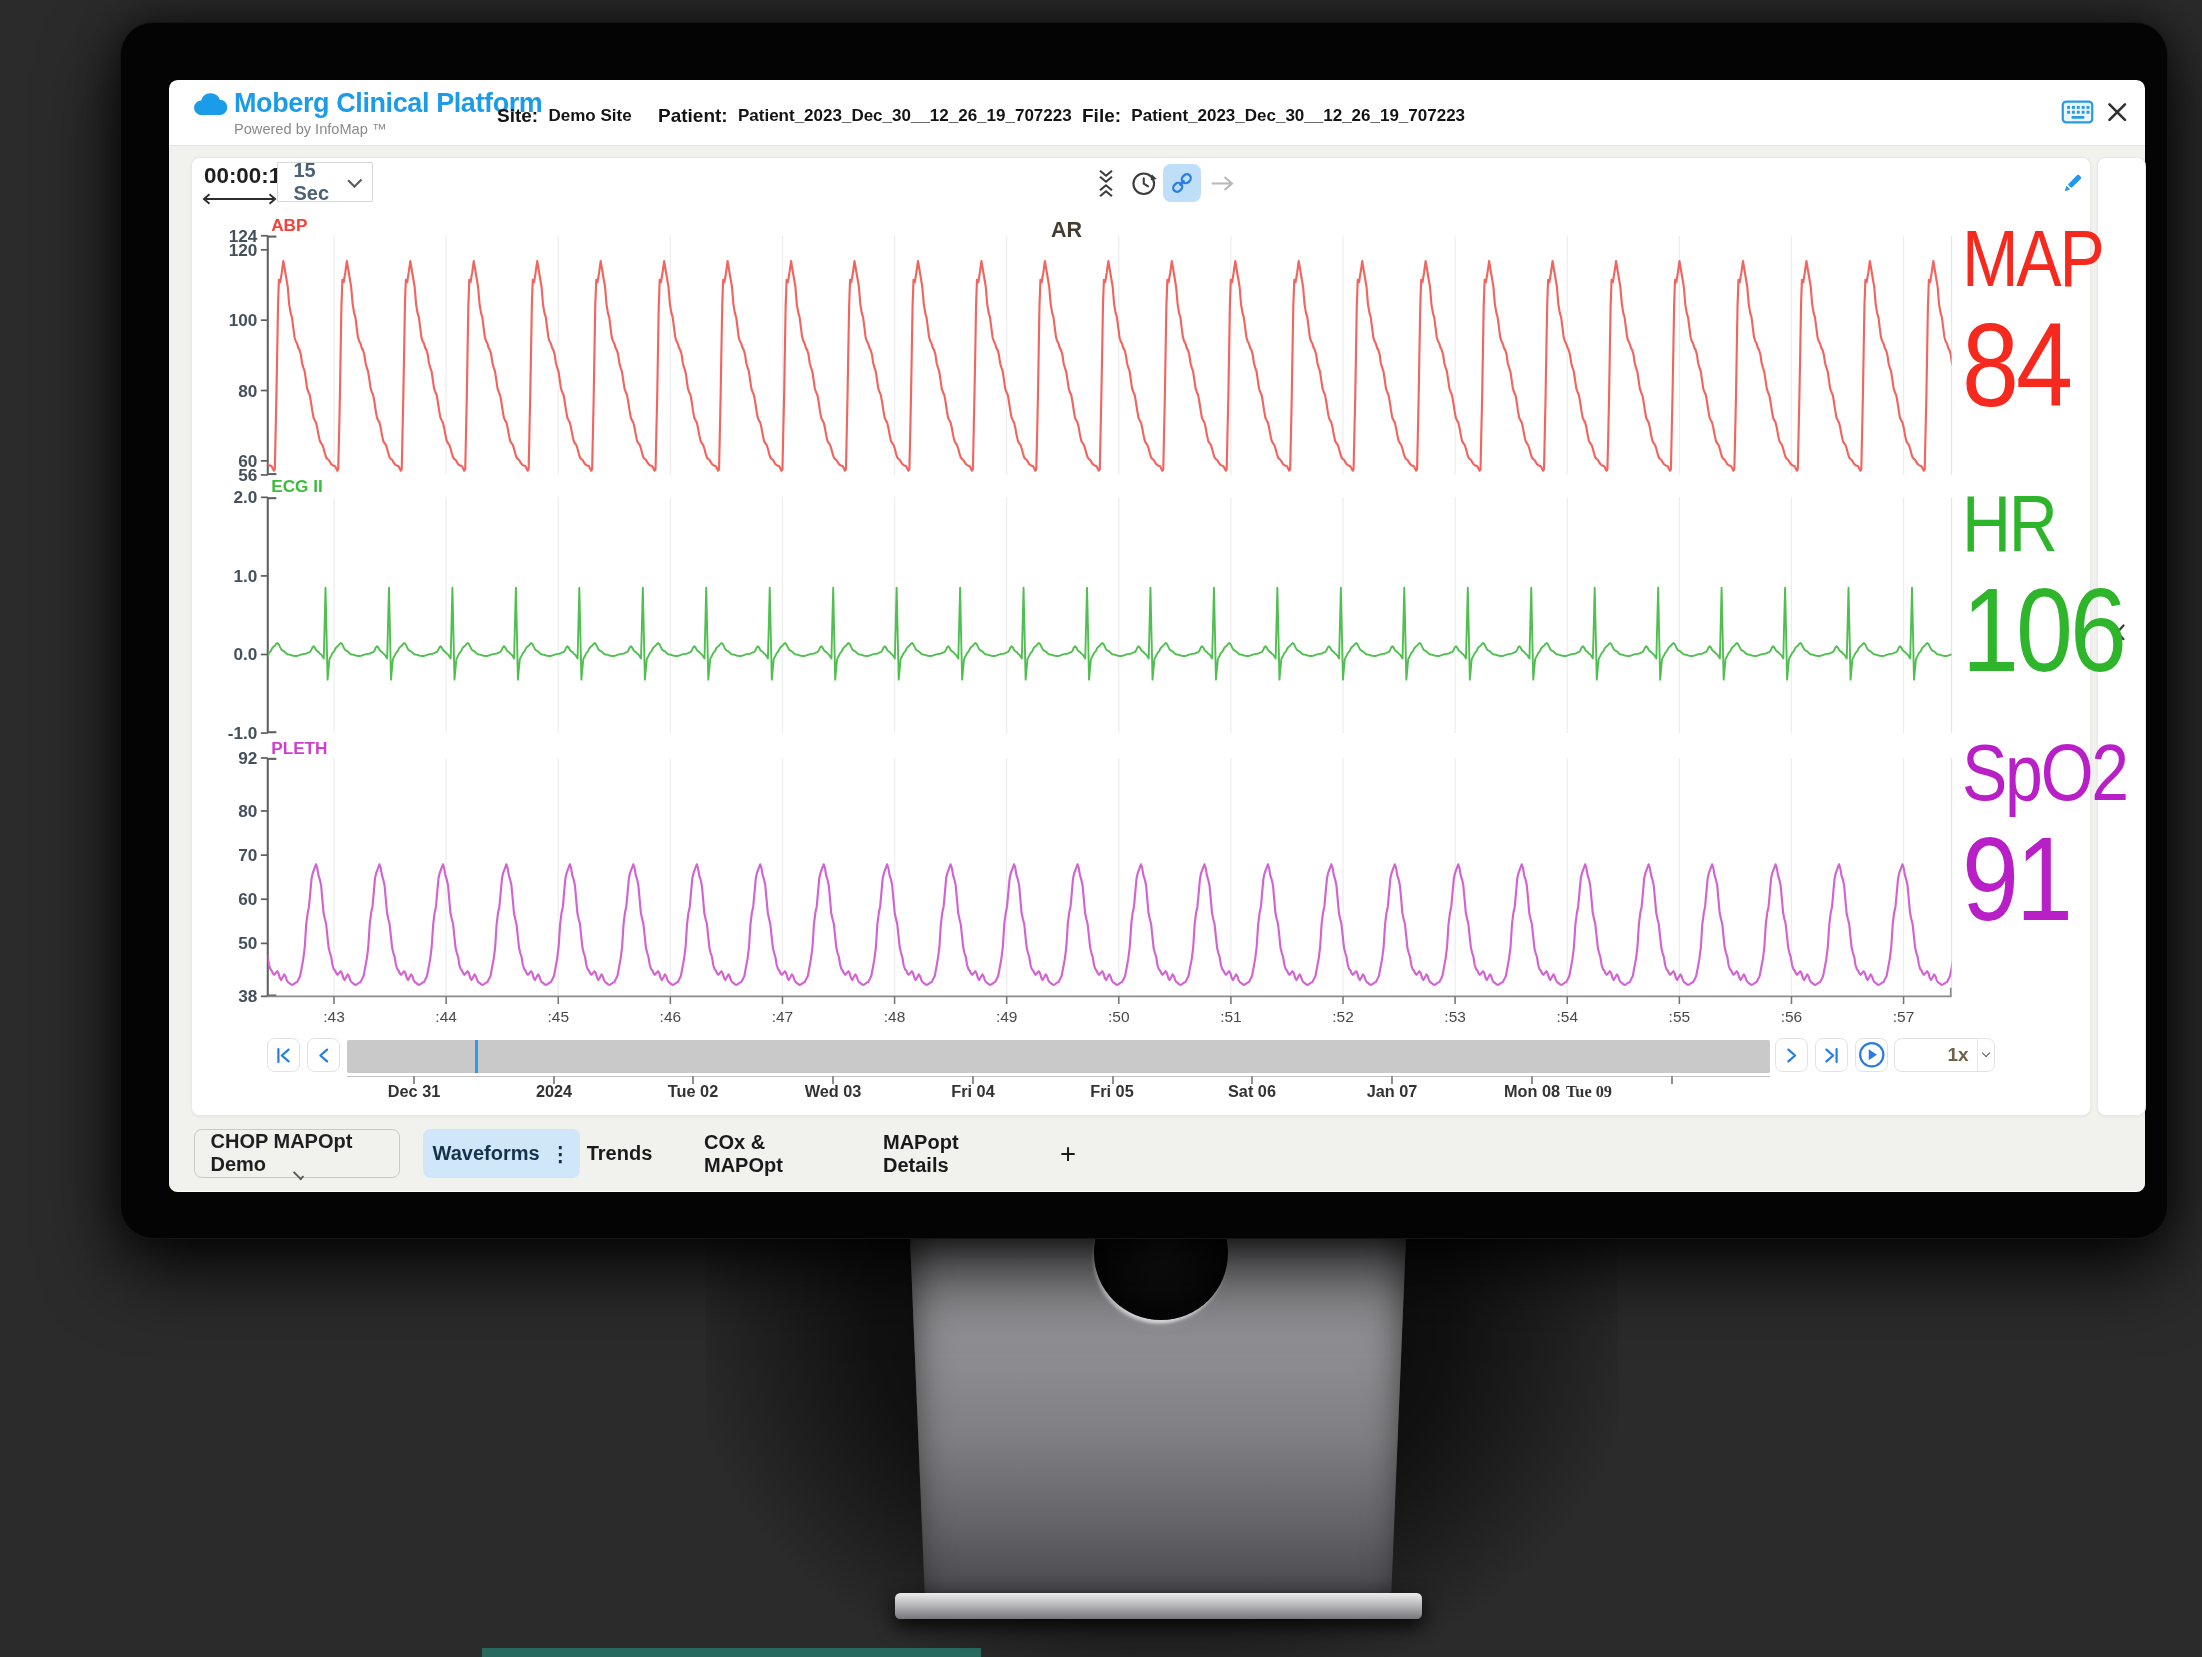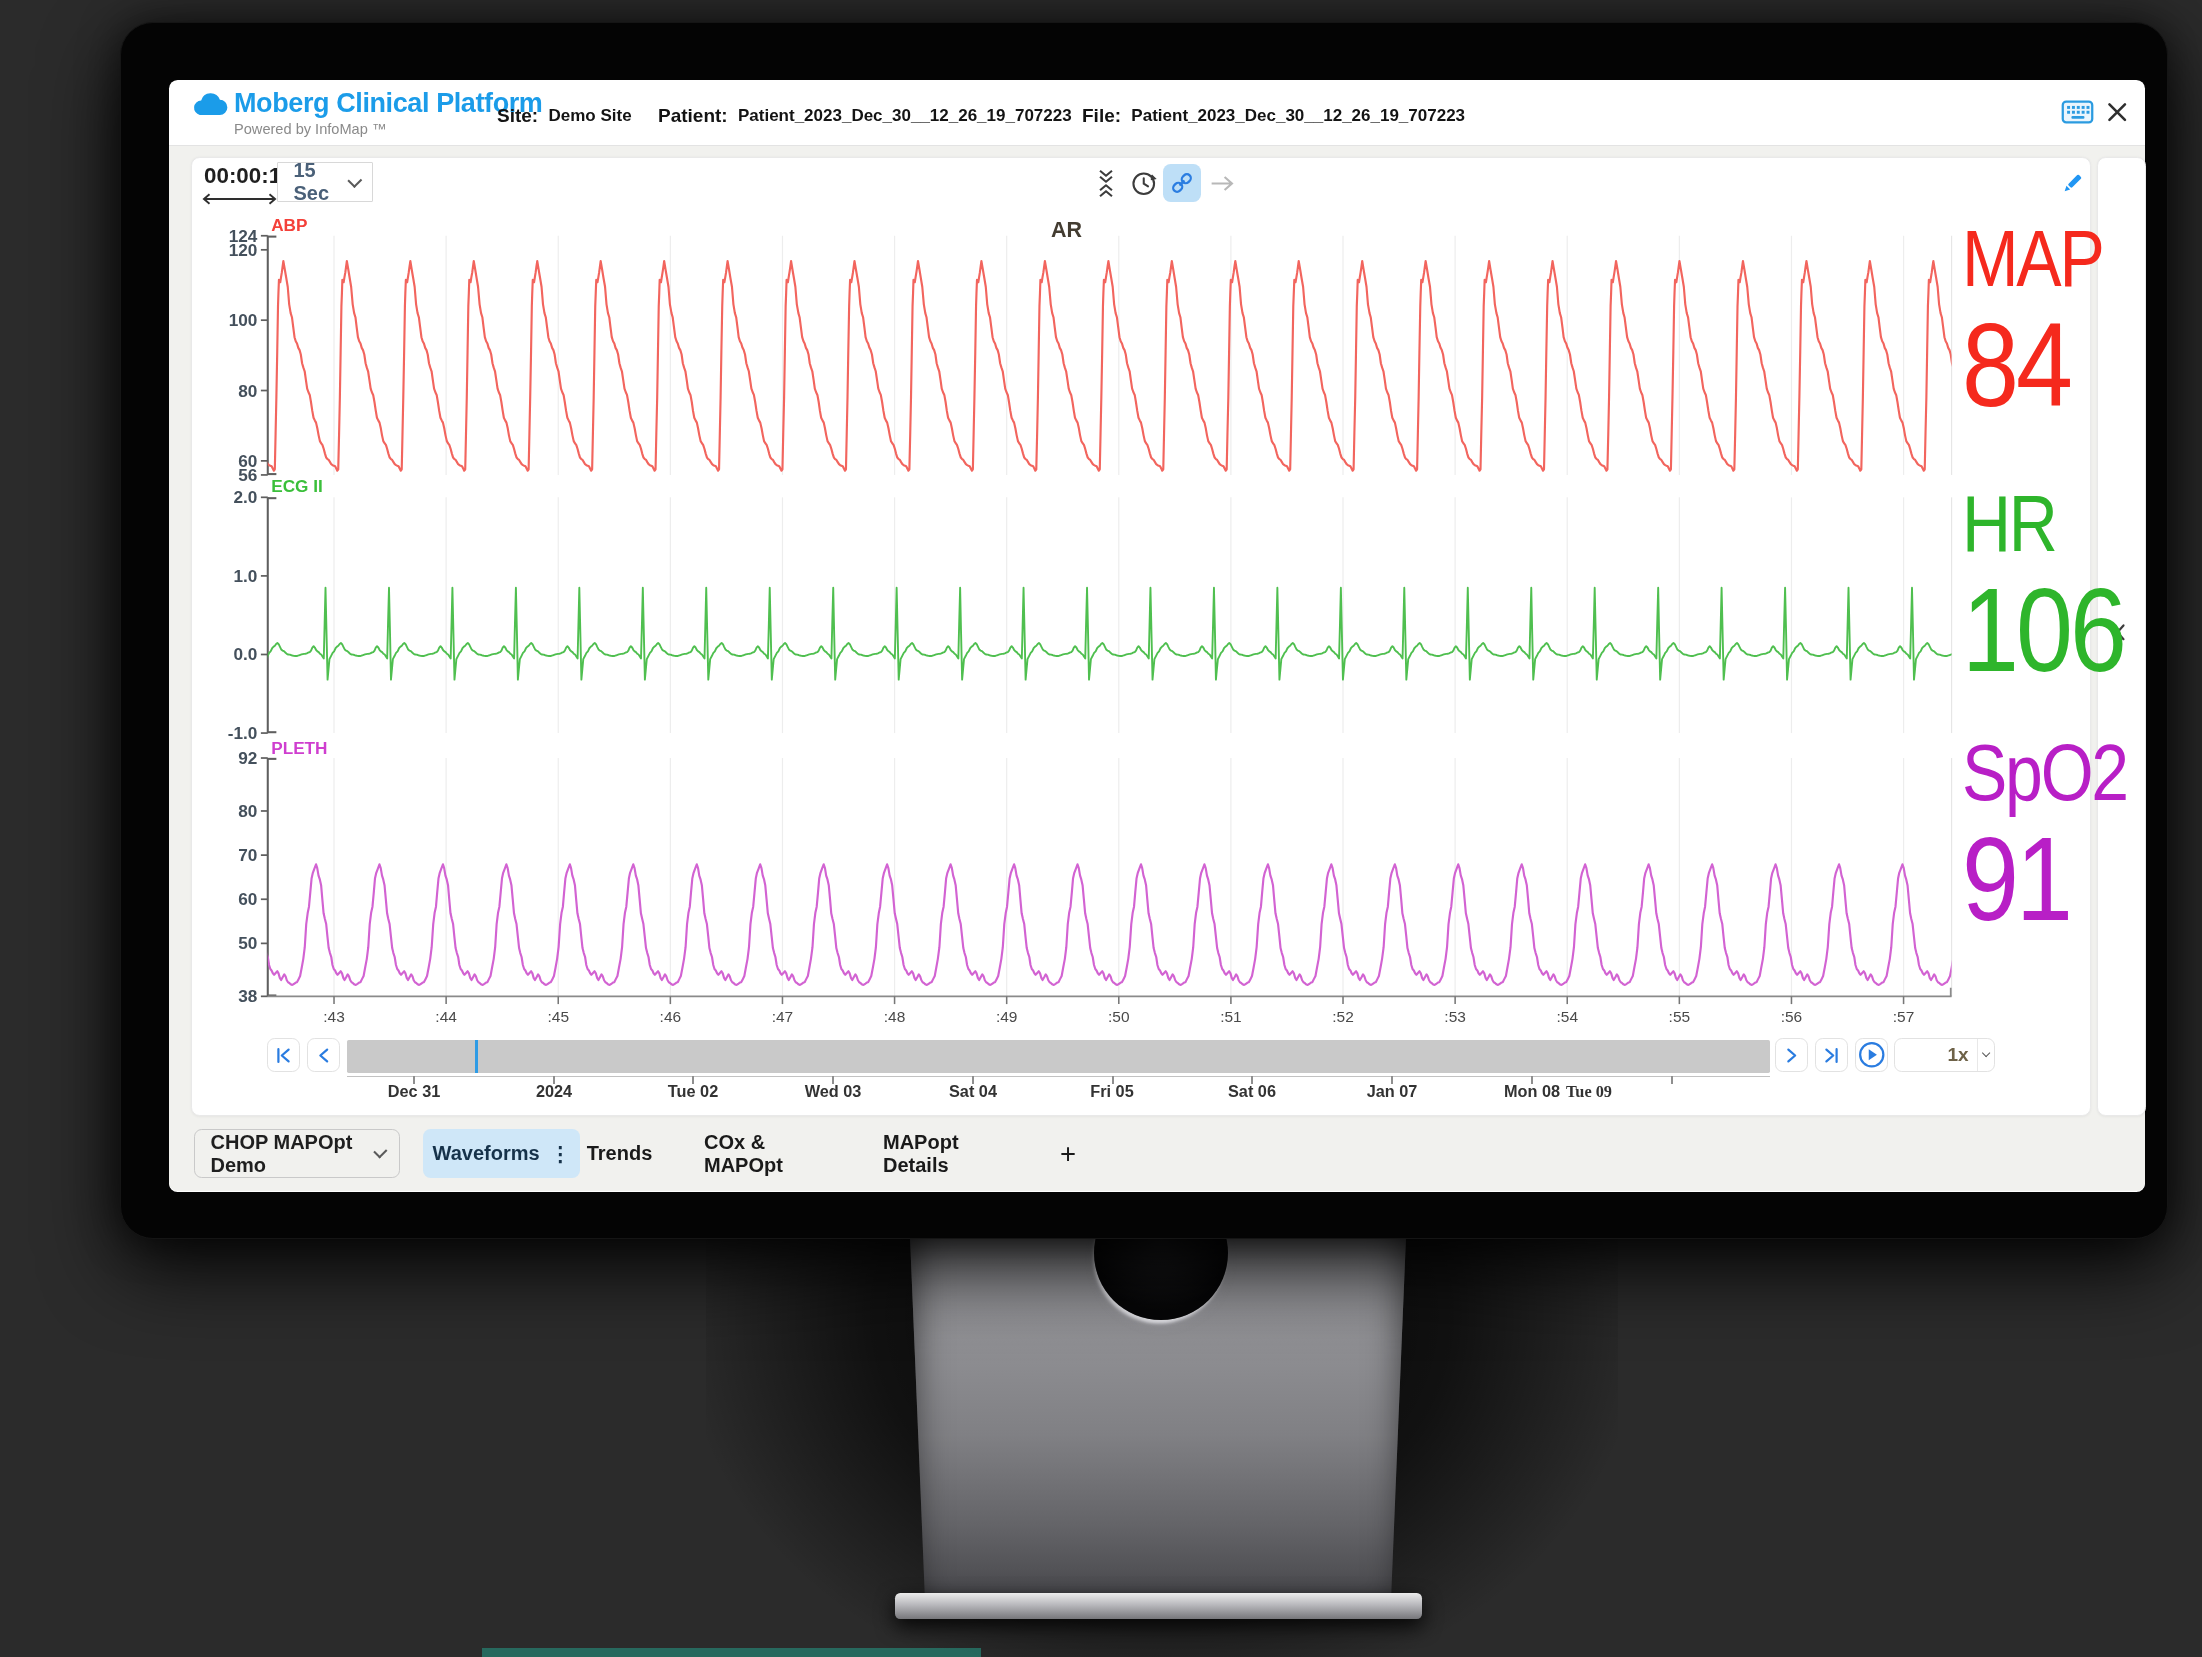--- a/index.html
+++ b/index.html
@@ -355,21 +355,21 @@
   <div id="timeline-labels">
       <div class="abs tl-tick" style="left: 413px;"></div>
       <div class="abs tl-label" style="left: 414px;">Dec 31</div>
       <div class="abs tl-tick" style="left: 553px;"></div>
       <div class="abs tl-label" style="left: 554px;">2024</div>
       <div class="abs tl-tick" style="left: 692px;"></div>
       <div class="abs tl-label" style="left: 693px;">Tue 02</div>
       <div class="abs tl-tick" style="left: 832px;"></div>
       <div class="abs tl-label" style="left: 833px;">Wed 03</div>
       <div class="abs tl-tick" style="left: 972px;"></div>
-      <div class="abs tl-label" style="left: 973px;">Sat 04</div>
+      <div class="abs tl-label" style="left: 973px;">Fri 04</div>
       <div class="abs tl-tick" style="left: 1112px;"></div>
       <div class="abs tl-label" style="left: 1112px;">Fri 05</div>
       <div class="abs tl-tick" style="left: 1251px;"></div>
       <div class="abs tl-label" style="left: 1252px;">Sat 06</div>
       <div class="abs tl-tick" style="left: 1391px;"></div>
       <div class="abs tl-label" style="left: 1392px;">Jan 07</div>
       <div class="abs tl-tick" style="left: 1531px;"></div>
       <div class="abs tl-label" style="left: 1532px;">Mon 08</div>
       <div class="abs tl-tick" style="left: 1671px;"></div>
       <div class="abs tl-label" style="left: 1589px; font-family: Liberation Serif, serif;">Tue 09</div>
@@ -391,21 +391,21 @@
       <path d="M12.5 9.5 L22 16 L12.5 22.5 Z" fill="#2a7ce0"></path>
     </svg>
   </div>
   <div class="abs speed-btn" style="left:1894px;top:1038px;padding-left:44px;">
     <span class="speed-main">1x</span>
     <span class="speed-caret">
         <span class="chev"></span>
       </span>
   </div>
 
-  <div class="abs dataset-btn" style="left:194px;width:206px;">
+  <div class="abs dataset-btn" style="left:194px;width:206px;flex-direction:column;">
     <span>CHOP MAPOpt Demo</span>
     <span class="chev"></span>
   </div>
   <div class="abs tab-plain tab-active" style="left:423px;width:157px;">
     <span>Waveforms</span>
     <span style="font-size:20.6px;">⋮</span>
   </div>
   <div class="abs tab-plain" style="left:568px;width:103px;">
     <span>Trends</span>
   </div>

